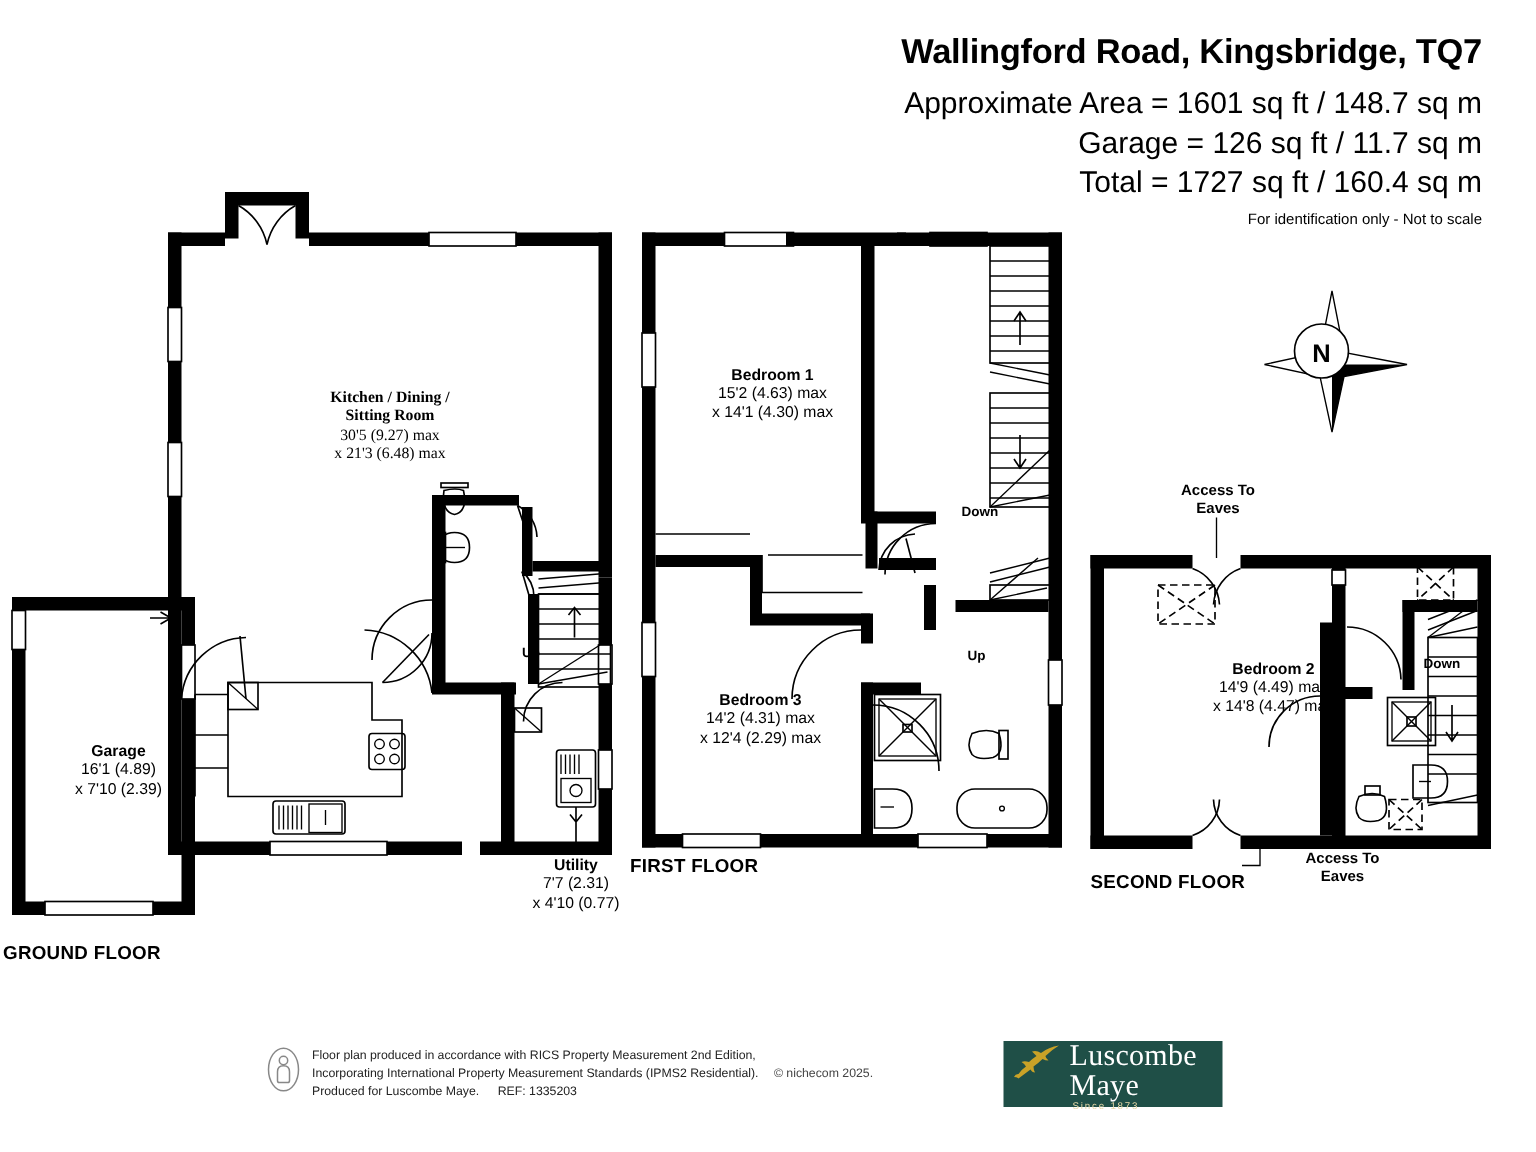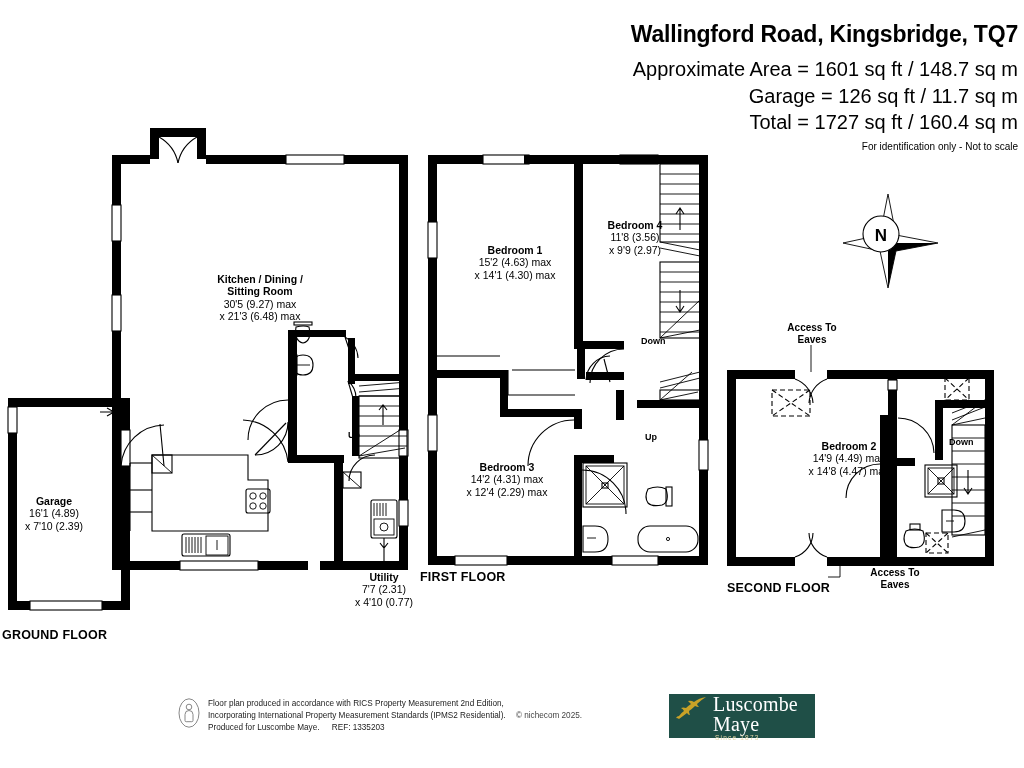--- a/index.html
+++ b/index.html
@@ -7,21 +7,21 @@
     width:1024px;height:768px;
     background:#ffffff;
     font-family:"Liberation Sans", sans-serif;
     color:#000;
     overflow:hidden;
     position:relative;
   }
   .page{position:relative;width:1024px;height:768px;}
 
   
-  .header{position:absolute;right:6px;top:22px;text-align:right;}
+  .header{position:absolute;right:36px;top:22px;text-align:right;}
   .title{font-size:23px;font-weight:bold;letter-spacing:-0.2px;line-height:1.1;}
   .areas{margin-top:9px;font-size:20px;line-height:1.33;}
   .areas div{white-space:nowrap;}
   .disclaimer{margin-top:5px;font-size:10px;}
 
   
   .plan{position:absolute;left:0;top:0;}
 
   
   .floor-label{position:absolute;font-size:12.5px;font-weight:bold;letter-spacing:0.2px;}
@@ -403,50 +403,45 @@
       <polygon points="888,243 938,243 896,251 888,288" fill="#000"></polygon>
       <circle cx="881" cy="234" r="18" fill="#fff" stroke="#000" stroke-width="1.1"></circle>
       <text x="881" y="241" text-anchor="middle" font-family="Liberation Sans, sans-serif" font-size="17" font-weight="bold" fill="#000">N</text>
     </g>
   </svg>
 
   <div class="floor-label" id="lbl-ground">GROUND FLOOR</div>
   <div class="floor-label" id="lbl-first">FIRST FLOOR</div>
   <div class="floor-label" id="lbl-second">SECOND FLOOR</div>
 
-  <div class="room" style="left:175px;top:273px;width:170px;">
+  <div class="room" style="left:175px;top:260px;width:170px;font-family:Liberation Serif, serif;">
     <div class="nm">Kitchen / Dining /</div>
     <div class="nm">Sitting Room</div>
     <div class="dm">30'5 (9.27) max</div>
     <div class="dm">x 21'3 (6.48) max</div>
   </div>
 
-  <div class="room" style="left:4px;top:495px;width:100px;">
+  <div class="room" style="left:29px;top:495px;width:100px;">
     <div class="nm">Garage</div>
     <div class="dm">16'1 (4.89)</div>
     <div class="dm">x 7'10 (2.39)</div>
   </div>
 
   <div class="room" style="left:325px;top:571px;width:118px;">
     <div class="nm">Utility</div>
     <div class="dm">7'7 (2.31)</div>
     <div class="dm">x 4'10 (0.77)</div>
   </div>
 
   <div class="room" style="left:453px;top:244px;width:124px;">
     <div class="nm">Bedroom 1</div>
     <div class="dm">15'2 (4.63) max</div>
     <div class="dm">x 14'1 (4.30) max</div>
   </div>
 
-  <div class="room" style="left:581px;top:219px;width:108px;">
-    <div class="nm">Bedroom 4</div>
-    <div class="dm">11'8 (3.56)</div>
-    <div class="dm">x 9'9 (2.97)</div>
-  </div>
 
   <div class="room" style="left:443px;top:461px;width:128px;">
     <div class="nm">Bedroom 3</div>
     <div class="dm">14'2 (4.31) max</div>
     <div class="dm">x 12'4 (2.29)  max</div>
   </div>
 
   <div class="room" style="left:784px;top:440px;width:130px;">
     <div class="nm">Bedroom 2</div>
     <div class="dm">14'9 (4.49) max</div>

